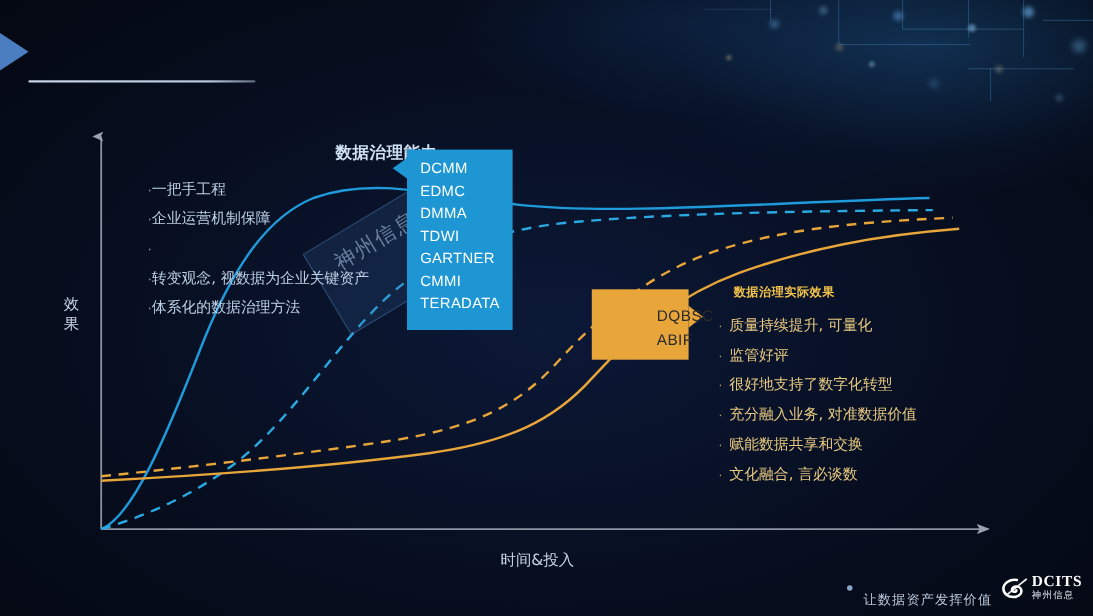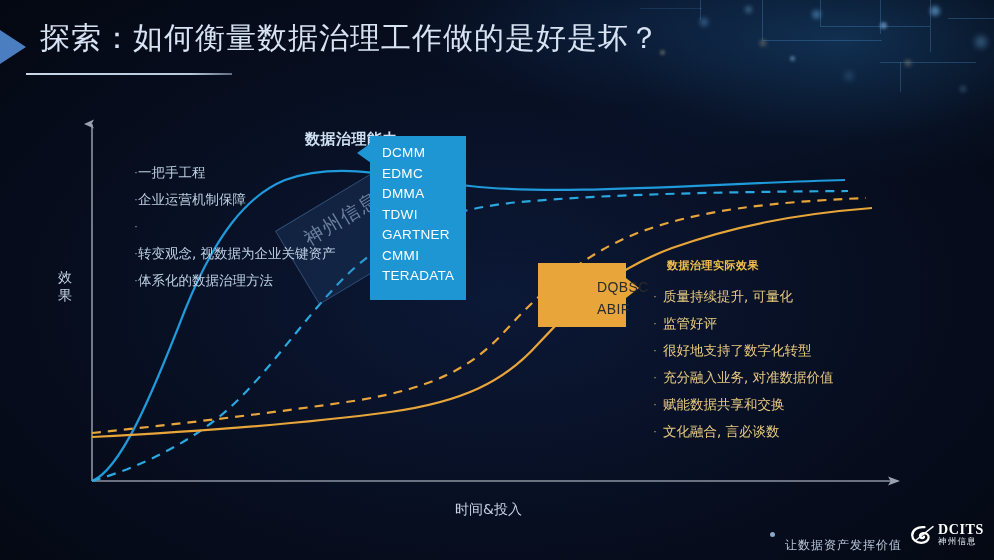--- a/index.html
+++ b/index.html
@@ -205,21 +205,20 @@
     <div class="circuit-line" style="left:762px;top:40px;width:120px;height:1px;"></div>
     <div class="circuit-line" style="left:820px;top:26px;width:110px;height:1px;"></div>
     <div class="circuit-line" style="left:880px;top:62px;width:96px;height:1px;"></div>
     <div class="circuit-line" style="left:900px;top:62px;width:1px;height:30px;"></div>
     <div class="circuit-line" style="left:640px;top:8px;width:62px;height:1px;opacity:.6;"></div>
     <div class="circuit-line" style="left:948px;top:18px;width:46px;height:1px;"></div>
   </div>
 
   <div id="title-bar">
     <div id="title-marker"></div>
-    <div id="title-text">探索：如何衡量数据治理工作做的是好是坏？</div>
     <div id="title-underline"></div>
   </div>
 
   <svg id="chart" viewBox="0 0 994 560" xmlns="http://www.w3.org/2000/svg">
     <defs>
       <marker id="arrow-up" markerWidth="10" markerHeight="10" refX="5" refY="8" orient="auto" markerUnits="userSpaceOnUse">
         <path d="M5,0 L9.5,10 L5,7.6 L0.5,10 Z" fill="#9aa2b0"></path>
       </marker>
       <marker id="arrow-right" markerWidth="12" markerHeight="10" refX="10" refY="5" orient="auto" markerUnits="userSpaceOnUse">
         <path d="M12,5 L0,9.6 L2.6,5 L0,0.4 Z" fill="#9aa2b0"></path>

